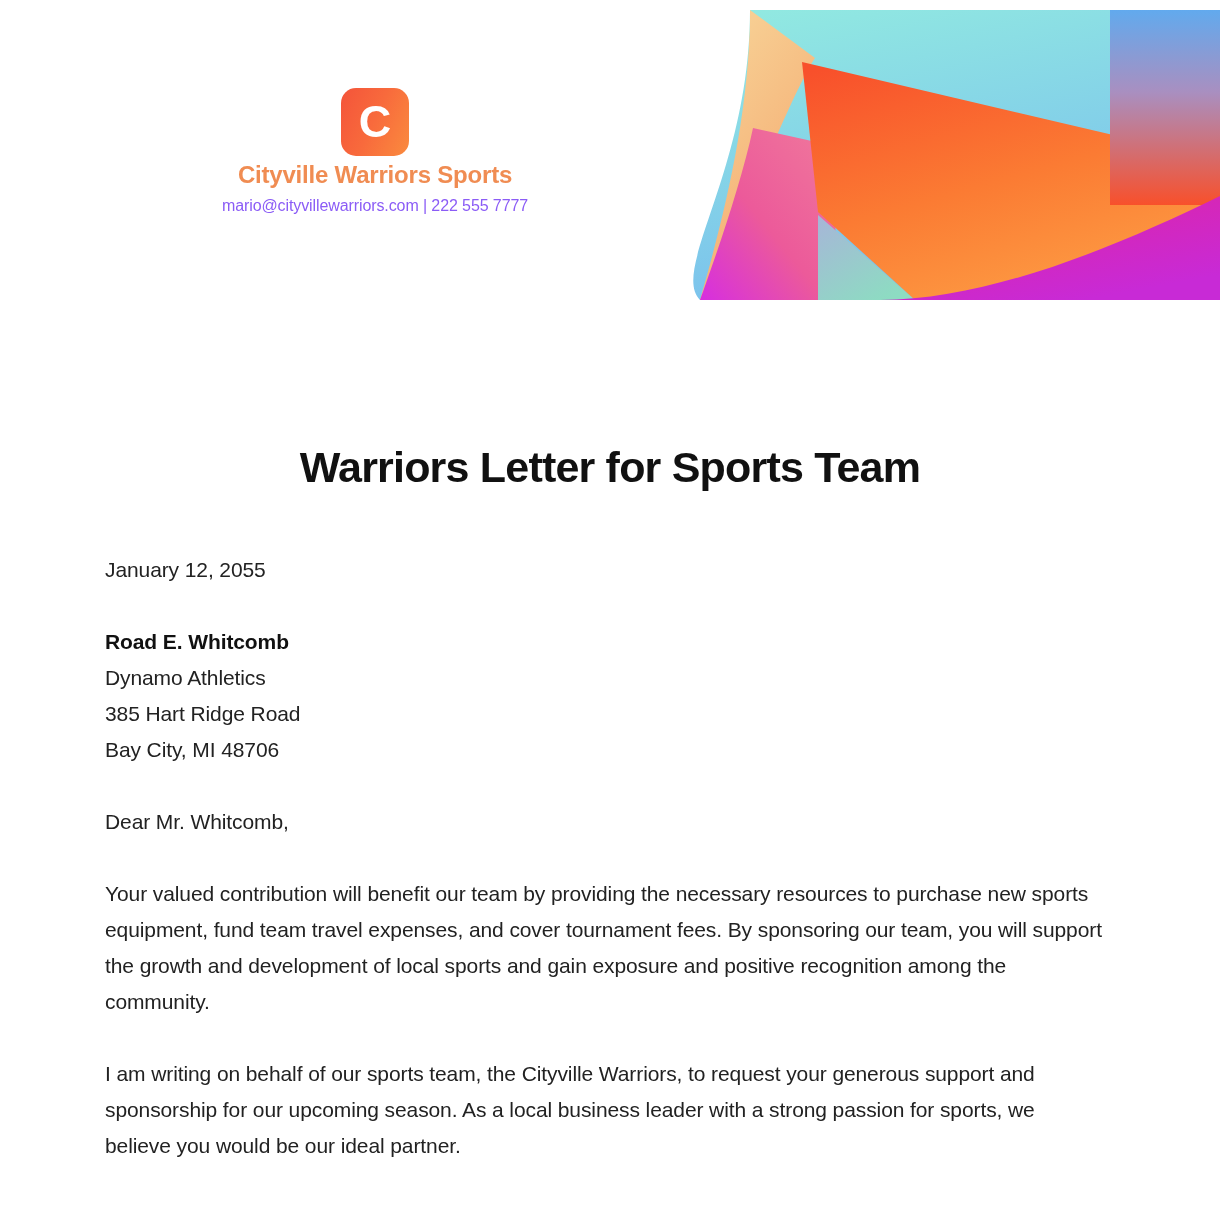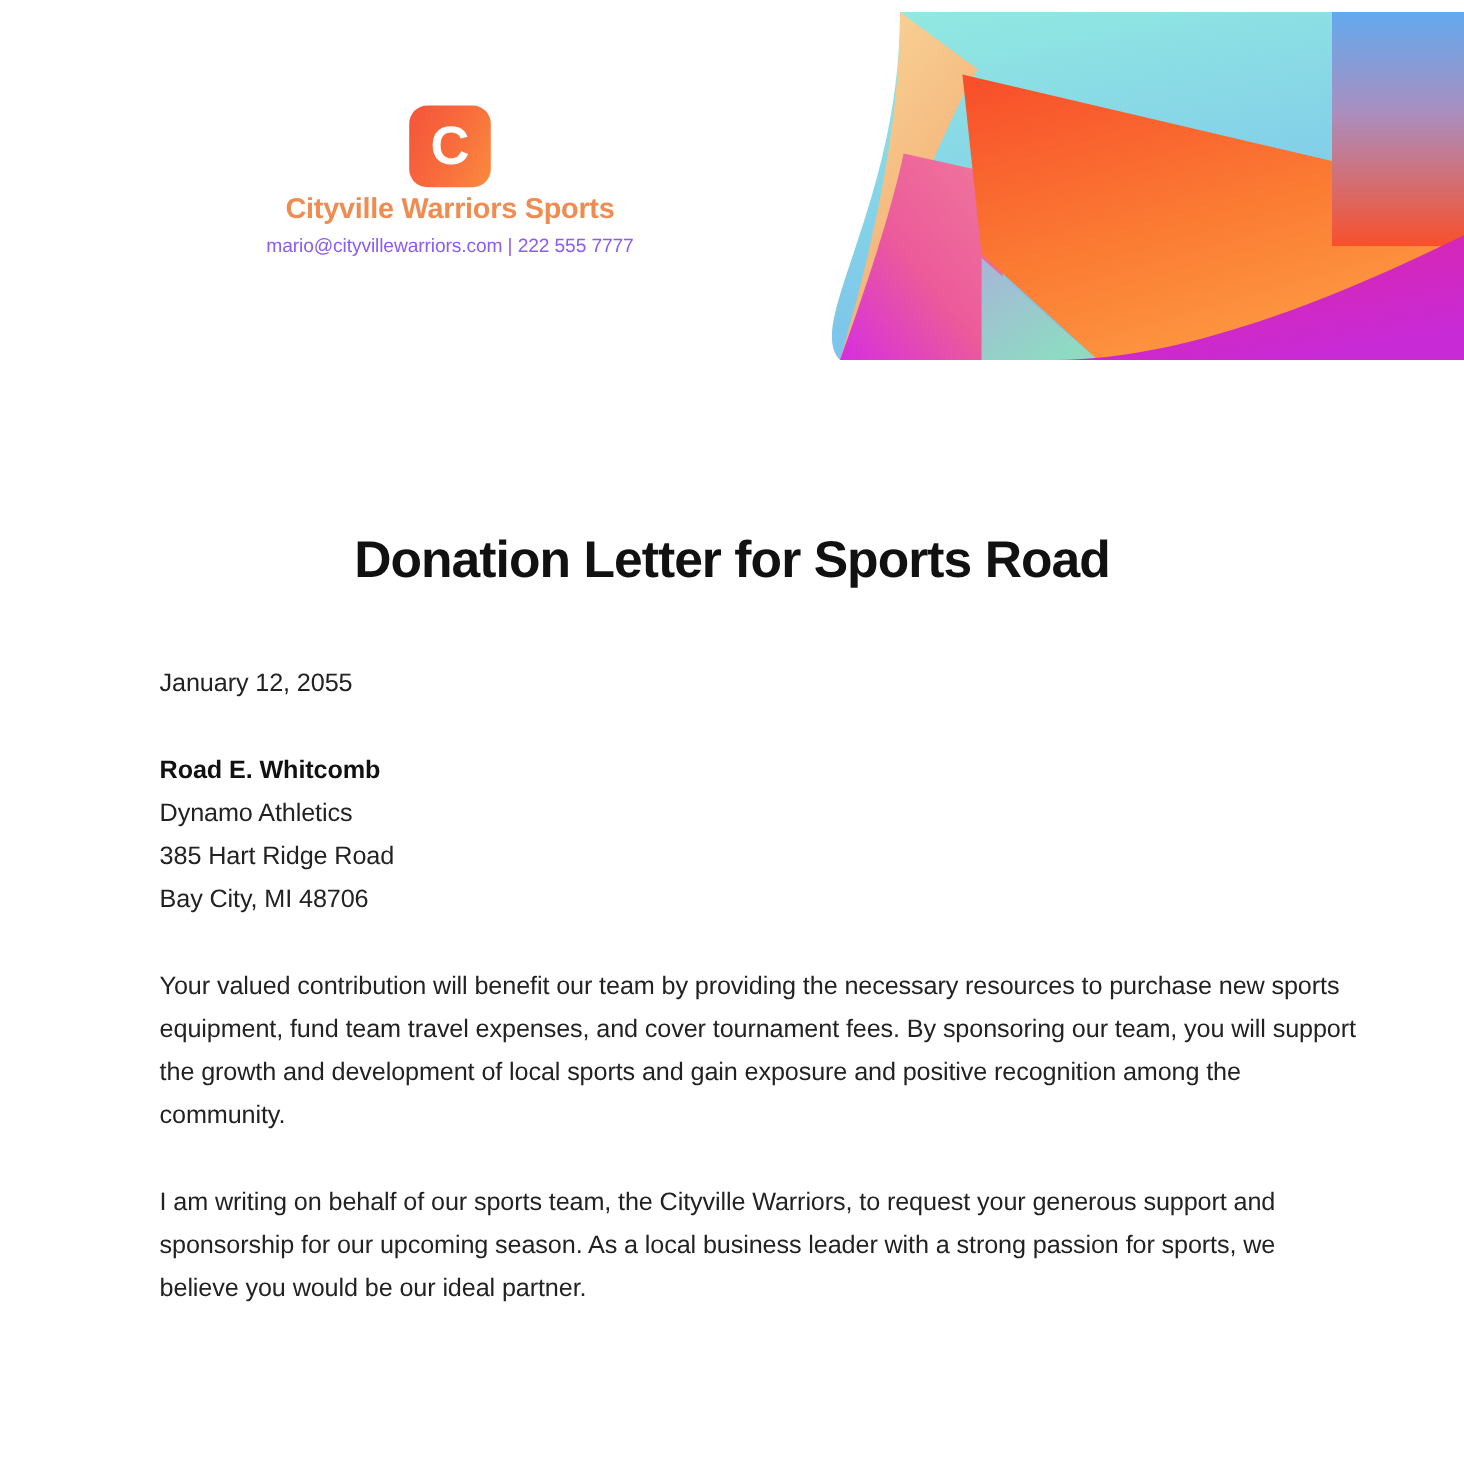--- a/index.html
+++ b/index.html
@@ -88,21 +88,20 @@
 
   #letter-body {
     position: absolute;
     top: 552px;
     left: 105px;
     width: 1000px;
     color: #222222;
     font-size: 21px;
     line-height: 36px;
     letter-spacing: -0.1px;
-    margin-left: 28px;
   }
 
   #letter-date { margin: 0; }
 
   #recipient-block {
     margin: 0;
     padding-top: 36px;
   }
   #recipient-block .recipient-name {
     font-weight: 700;
@@ -184,30 +183,31 @@
 </div>
 
 <div id="letterhead">
   <div id="brand-logo">
     <span class="glyph">C</span>
   </div>
   <div id="brand-name">Cityville Warriors Sports</div>
   <div id="brand-contact">mario@cityvillewarriors.com | 222 555 7777</div>
 </div>
 
-<h1 id="doc-title">Donation Letter for Sports Road</h1>
+<h1 id="doc-title">Warriors Letter for Sports Team</h1>
 
 <div id="letter-body">
 
   <p id="letter-date">January 12, 2055</p>
 
   <div id="recipient-block">
     <div class="recipient-name">Road E. Whitcomb</div>
     <div>Dynamo Athletics</div>
     <div>385 Hart Ridge Road</div>
     <div>Bay City, MI 48706</div>
   </div>
 
+  <p id="salutation">Dear Mr. Whitcomb,</p>
 
   <p class="body-paragraph">Your valued contribution will benefit our team by providing the necessary resources to purchase new sports equipment, fund team travel expenses, and cover tournament fees. By sponsoring our team, you will support the growth and development of local sports and gain exposure and positive recognition among the community.</p>
   <p class="body-paragraph">I am writing on behalf of our sports team, the Cityville Warriors, to request your generous support and sponsorship for our upcoming season. As a local business leader with a strong passion for sports, we believe you would be our ideal partner.</p>
 
 </div>
 
 </body></html>

